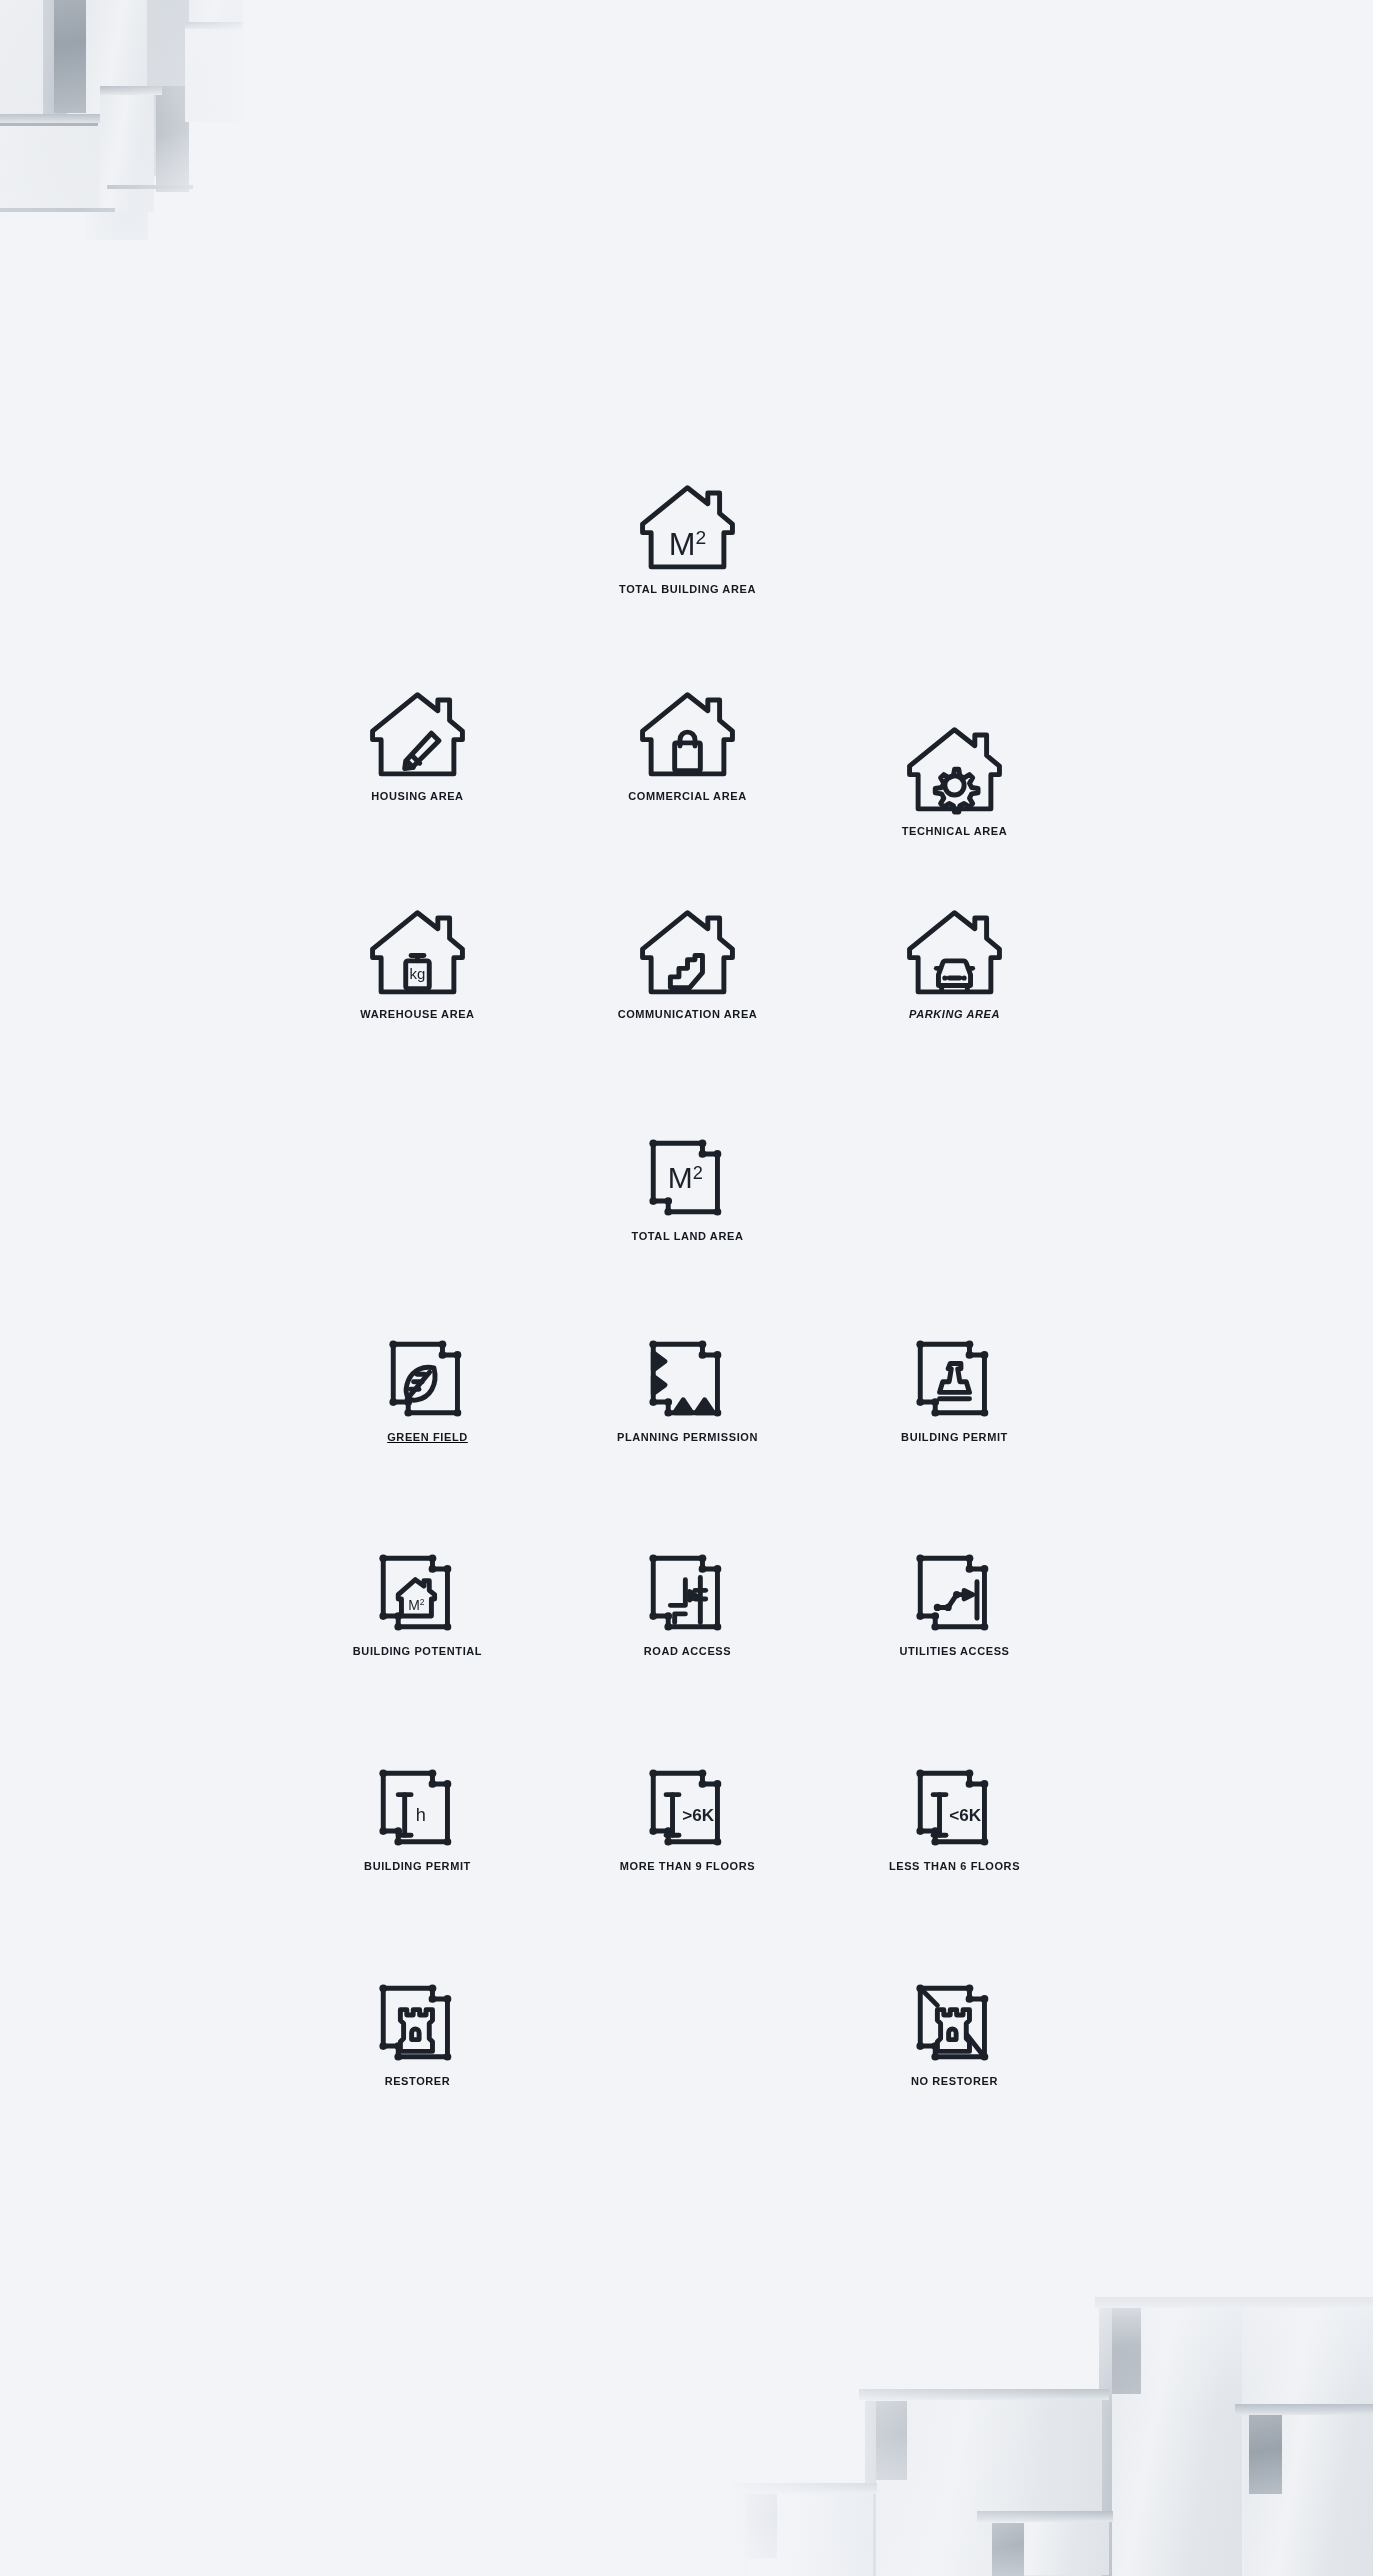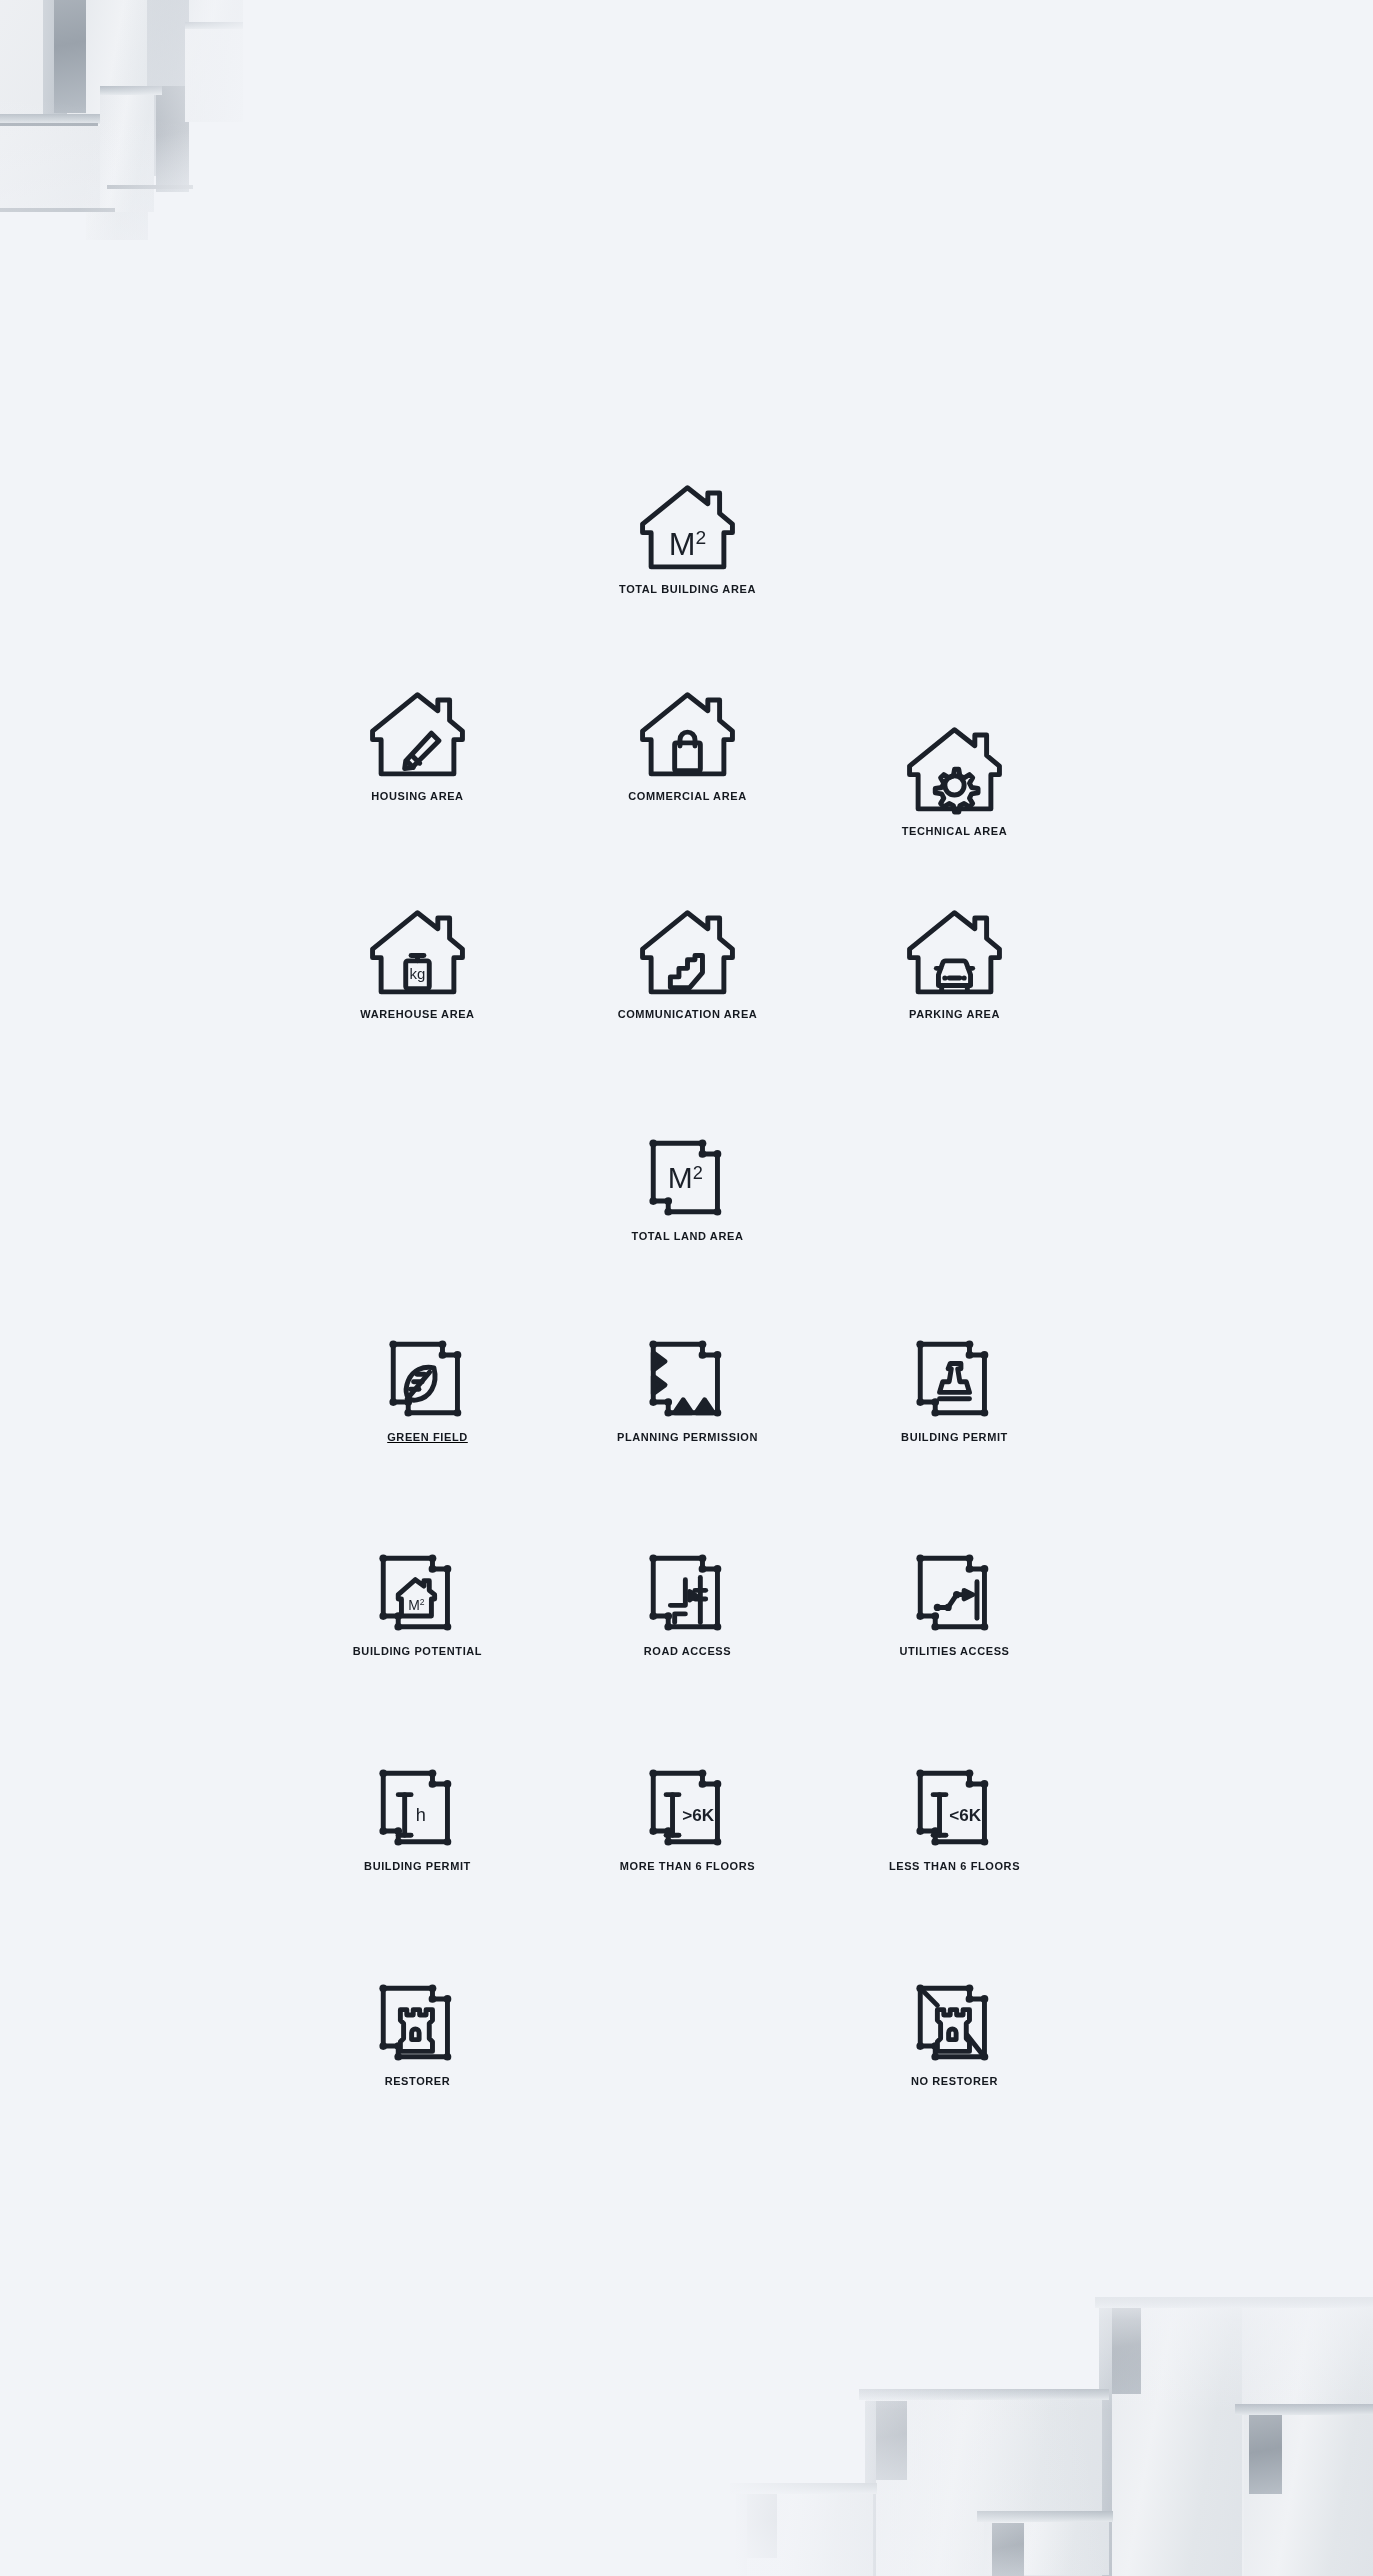--- a/index.html
+++ b/index.html
@@ -142,21 +142,21 @@
     </div>
     <div class="cell" style="left: 580px; top: 869px;">
       <div class="glyph">
         <svg width="107" height="107" viewBox="0 0 100 100" fill="none" stroke="#1b2029" stroke-width="4.6" stroke-linecap="round" stroke-linejoin="round">
           <path d="M8 44 L50 10 L69 25 L69 15 L80 15 L80 34 L92 44 L92 52 L84 52 L84 84 L16 84 L16 52 L8 52 Z"></path>
           <path d="M64 50 L64 66 L52 80 L34 80 L34 70 L42 70 L42 62 L50 62 L50 54 L57 54 L57 50 Z"></path>
         </svg>
       </div>
       <div class="caption">COMMUNICATION AREA</div>
     </div>
-    <div class="cell" style="left: 847px; top: 869px;">
+    <div class="cell" style="left: 847px; top: 869px; font-style: italic;">
       <div class="glyph">
         <svg width="107" height="107" viewBox="0 0 100 100" fill="none" stroke="#1b2029" stroke-width="4.6" stroke-linecap="round" stroke-linejoin="round">
           <path d="M8 44 L50 10 L69 25 L69 15 L80 15 L80 34 L92 44 L92 52 L84 52 L84 84 L16 84 L16 52 L8 52 Z"></path>
           <path d="M35 68 l4-11 a3 3 0 0 1 3-2 h16 a3 3 0 0 1 3 2 l4 11 v10 h-30 Z"></path>
           <path d="M33 62 h4"></path>
           <path d="M63 62 h4"></path>
           <circle cx="41" cy="71" r="2.4" fill="#1b2029" stroke="none"></circle>
           <circle cx="59" cy="71" r="2.4" fill="#1b2029" stroke="none"></circle>
           <path d="M45 71 h10"></path>
           <path d="M38 78 v4"></path>
@@ -334,21 +334,21 @@
           <circle cx="78" cy="82" r="3.6" fill="#1b2029" stroke="none"></circle>
           <circle cx="32" cy="82" r="3.6" fill="#1b2029" stroke="none"></circle>
           <circle cx="32" cy="72" r="3.6" fill="#1b2029" stroke="none"></circle>
           <circle cx="18" cy="72" r="3.6" fill="#1b2029" stroke="none"></circle>
           <path d="M36 38 V76"></path>
           <path d="M30 38 H42"></path>
           <path d="M30 76 H42"></path>
           <text x="60" y="63" font-family="Liberation Sans,sans-serif" font-size="16" font-weight="bold" fill="#1b2029" stroke="none" text-anchor="middle">&gt;6K</text>
         </svg>
       </div>
-      <div class="caption">MORE THAN 6 FLOORS</div>
+      <div class="caption">MORE THAN 9 FLOORS</div>
     </div>
     <div class="cell" style="left: 847px; top: 1721px;">
       <div class="glyph">
         <svg width="107" height="107" viewBox="0 0 100 100" fill="none" stroke="#1b2029" stroke-width="4.6" stroke-linecap="round" stroke-linejoin="round">
           <path d="M18 18 L64 18 L64 28 L78 28 L78 82 L32 82 L32 72 L18 72 Z"></path>
           <circle cx="18" cy="18" r="3.6" fill="#1b2029" stroke="none"></circle>
           <circle cx="64" cy="18" r="3.6" fill="#1b2029" stroke="none"></circle>
           <circle cx="64" cy="28" r="3.6" fill="#1b2029" stroke="none"></circle>
           <circle cx="78" cy="28" r="3.6" fill="#1b2029" stroke="none"></circle>
           <circle cx="78" cy="82" r="3.6" fill="#1b2029" stroke="none"></circle>

